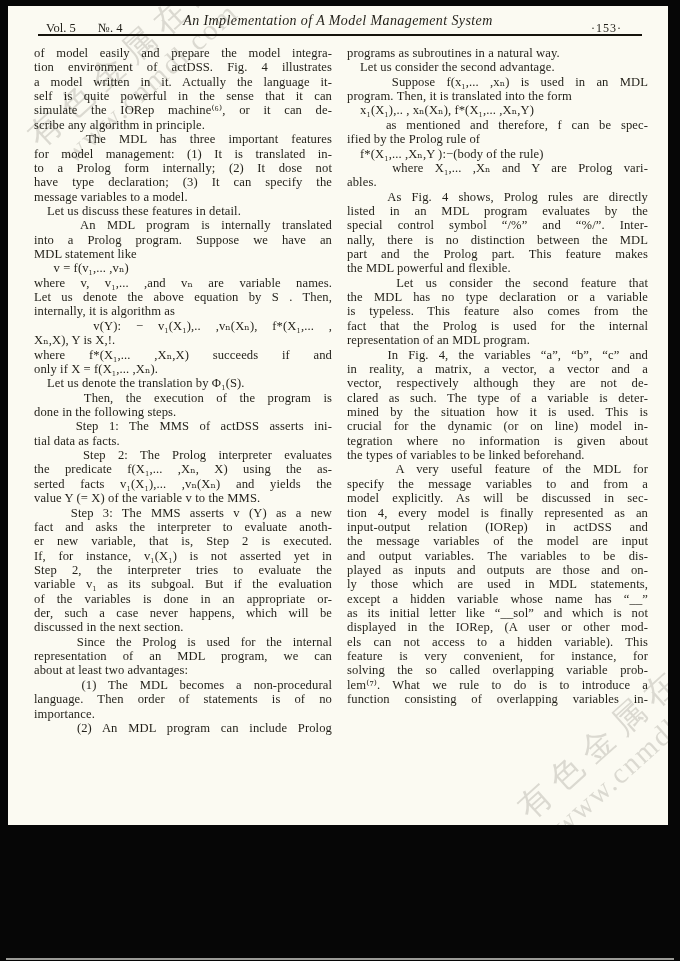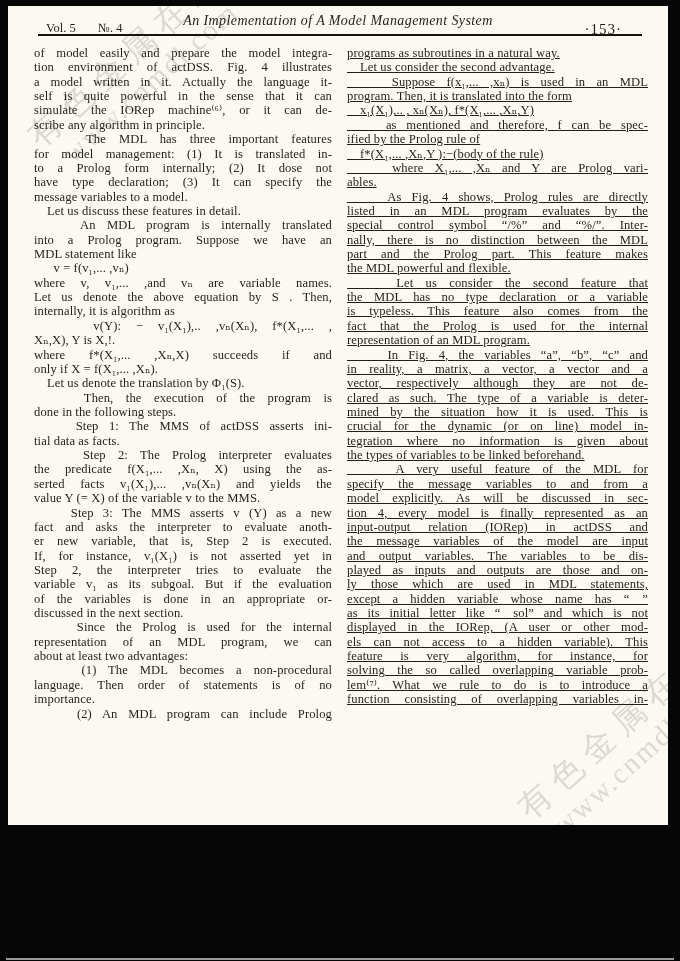--- a/index.html
+++ b/index.html
@@ -14,26 +14,26 @@
   .wm .url{font-size:29px;line-height:34px;letter-spacing:2px;}
   .wm1{left:-20px;top:28px;width:300px;}
   .wm2{left:470px;top:700px;width:300px;}
   
   .hdr{position:absolute;top:9px;left:30px;right:30px;height:20px;font-size:12.5px;}
   .hdr span{position:absolute;top:6px;}
   .vol{left:8px;}
   .iss{left:60px;}
   .ttl{left:115px;right:115px;text-align:center;font-style:italic;font-size:14px;
        letter-spacing:.4px;top:-2px !important;}
-  .pno{right:16px;font-size:15px;letter-spacing:1px;}
+  .pno{right:16px;font-size:12px;letter-spacing:1px;}
   .rule{position:absolute;top:28px;left:30px;right:26px;height:2.4px;background:#15130c;}
   
   .cols{position:absolute;top:40px;left:26px;right:20px;display:flex;gap:15px;}
   .col{width:298px;}
-  .colr{width:301px;text-decoration:underline;}
+  .colr{width:301px;}
   .line{height:14.37px;line-height:14.37px;font-size:12.6px;letter-spacing:.1px;
         overflow:visible;}
   .just{text-align:justify;text-align-last:justify;}
   .bottom-line{position:absolute;left:6px;right:6px;bottom:1px;height:2px;background:#9a9a96;}
 </style>
 </head>
 <body>
 
 <div class="frame">
   <div class="page">
@@ -89,20 +89,21 @@
           <div class="line just">the predicate f(X₁,... ,Xₙ, X) using the as-</div>
           <div class="line just">serted facts v₁(X₁),... ,vₙ(Xₙ) and yields the</div>
           <div class="line">value Y (= X) of the variable v to the MMS.</div>
           <div class="line just">&nbsp;&nbsp;&nbsp;&nbsp;Step 3: The MMS asserts v (Y) as a new</div>
           <div class="line just">fact and asks the interpreter to evaluate anoth-</div>
           <div class="line just">er new variable, that is, Step 2 is executed.</div>
           <div class="line just">If, for instance, v₁(X₁) is not asserted yet in</div>
           <div class="line just">Step 2, the interpreter tries to evaluate the</div>
           <div class="line just">variable v₁ as its subgoal. But if the evaluation</div>
           <div class="line just">of the variables is done in an appropriate or-</div>
+          <div class="line just">der, such a case never happens, which will be</div>
           <div class="line">discussed in the next section.</div>
           <div class="line just">&nbsp;&nbsp;&nbsp;&nbsp;Since the Prolog is used for the internal</div>
           <div class="line just">representation of an MDL program, we can</div>
           <div class="line">about at least two advantages:</div>
           <div class="line just">&nbsp;&nbsp;&nbsp;&nbsp;(1) The MDL becomes a non-procedural</div>
           <div class="line just">language. Then order of statements is of no</div>
           <div class="line">importance.</div>
           <div class="line just">&nbsp;&nbsp;&nbsp;&nbsp;(2) An MDL program can include Prolog</div>
         </div>
       <div class="col colr">
@@ -141,21 +142,21 @@
           <div class="line just">tion 4, every model is finally represented as an</div>
           <div class="line just">input-output relation (IORep) in actDSS and</div>
           <div class="line just">the message variables of the model are input</div>
           <div class="line just">and output variables. The variables to be dis-</div>
           <div class="line just">played as inputs and outputs are those and on-</div>
           <div class="line just">ly those which are used in MDL statements,</div>
           <div class="line just">except a hidden variable whose name has “__”</div>
           <div class="line just">as its initial letter like “__sol” and which is not</div>
           <div class="line just">displayed in the IORep, (A user or other mod-</div>
           <div class="line just">els can not access to a hidden variable). This</div>
-          <div class="line just">feature is very algorithm, for instance, for</div>
+          <div class="line just">feature is very convenient, for instance, for</div>
           <div class="line just">solving the so called overlapping variable prob-</div>
           <div class="line just">lem⁽⁷⁾. What we rule to do is to introduce a</div>
           <div class="line just">function consisting of overlapping variables in-</div>
         </div>
     </div>
 
   </div>
   <div class="bottom-line"></div>
 </div>
 

